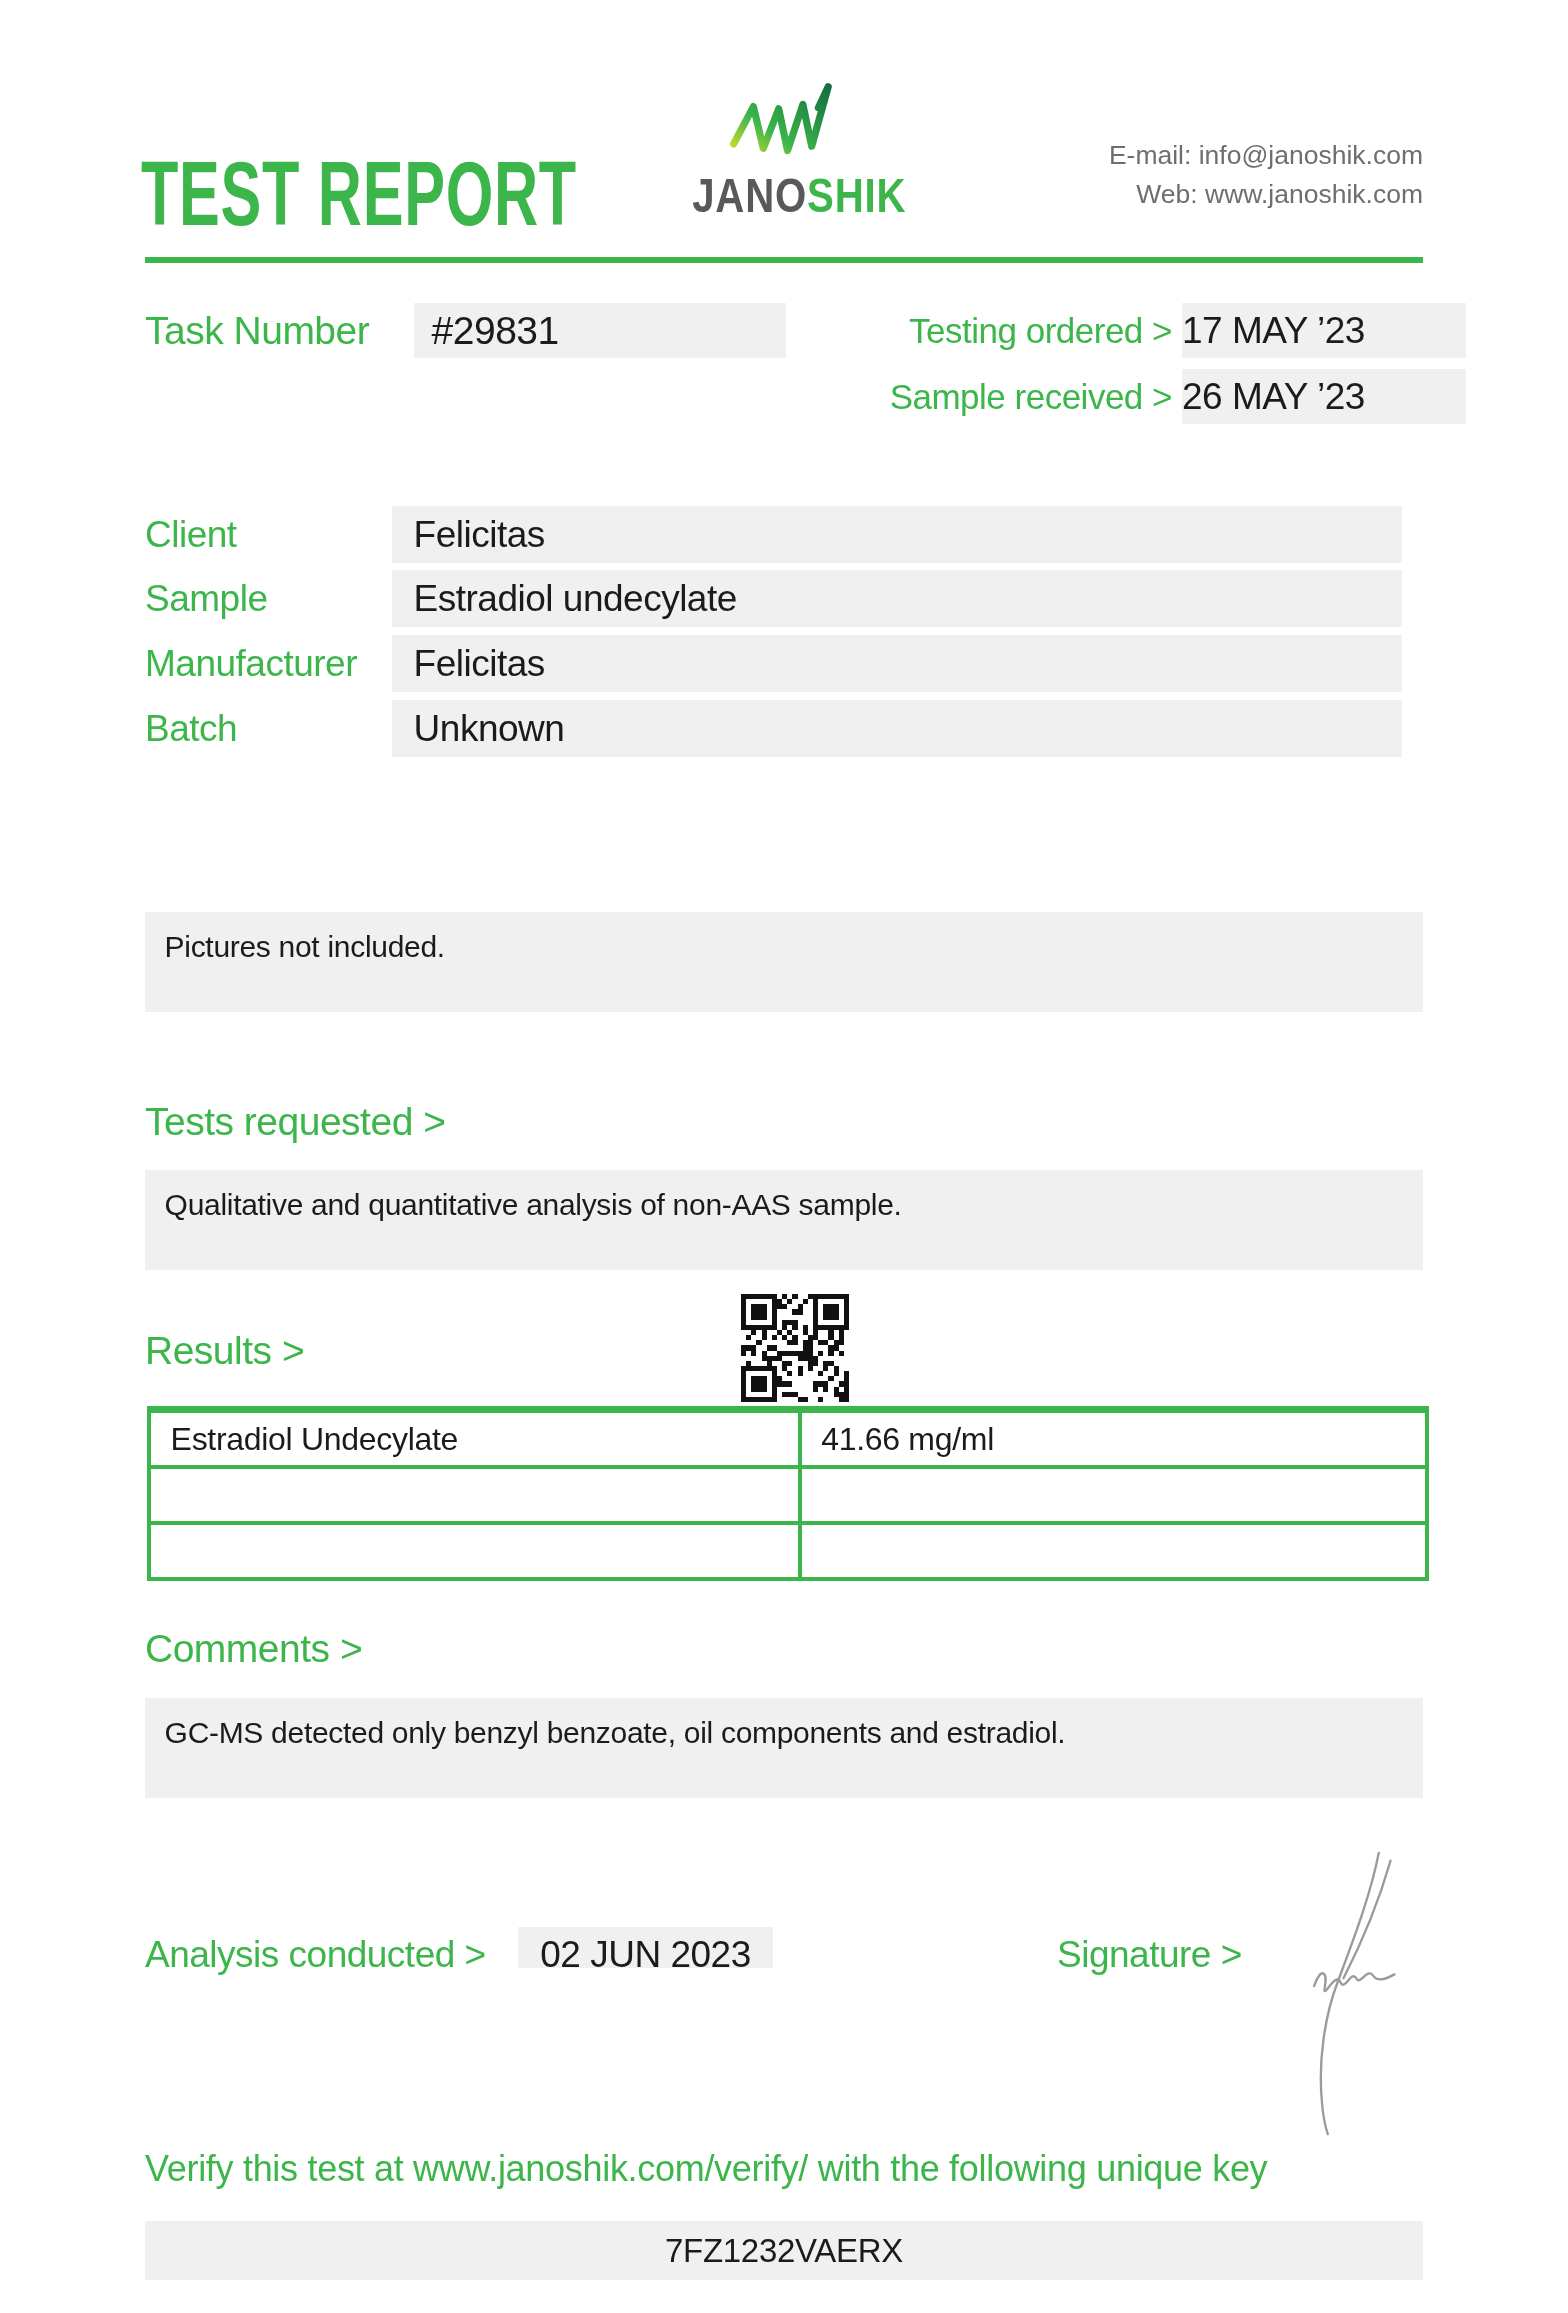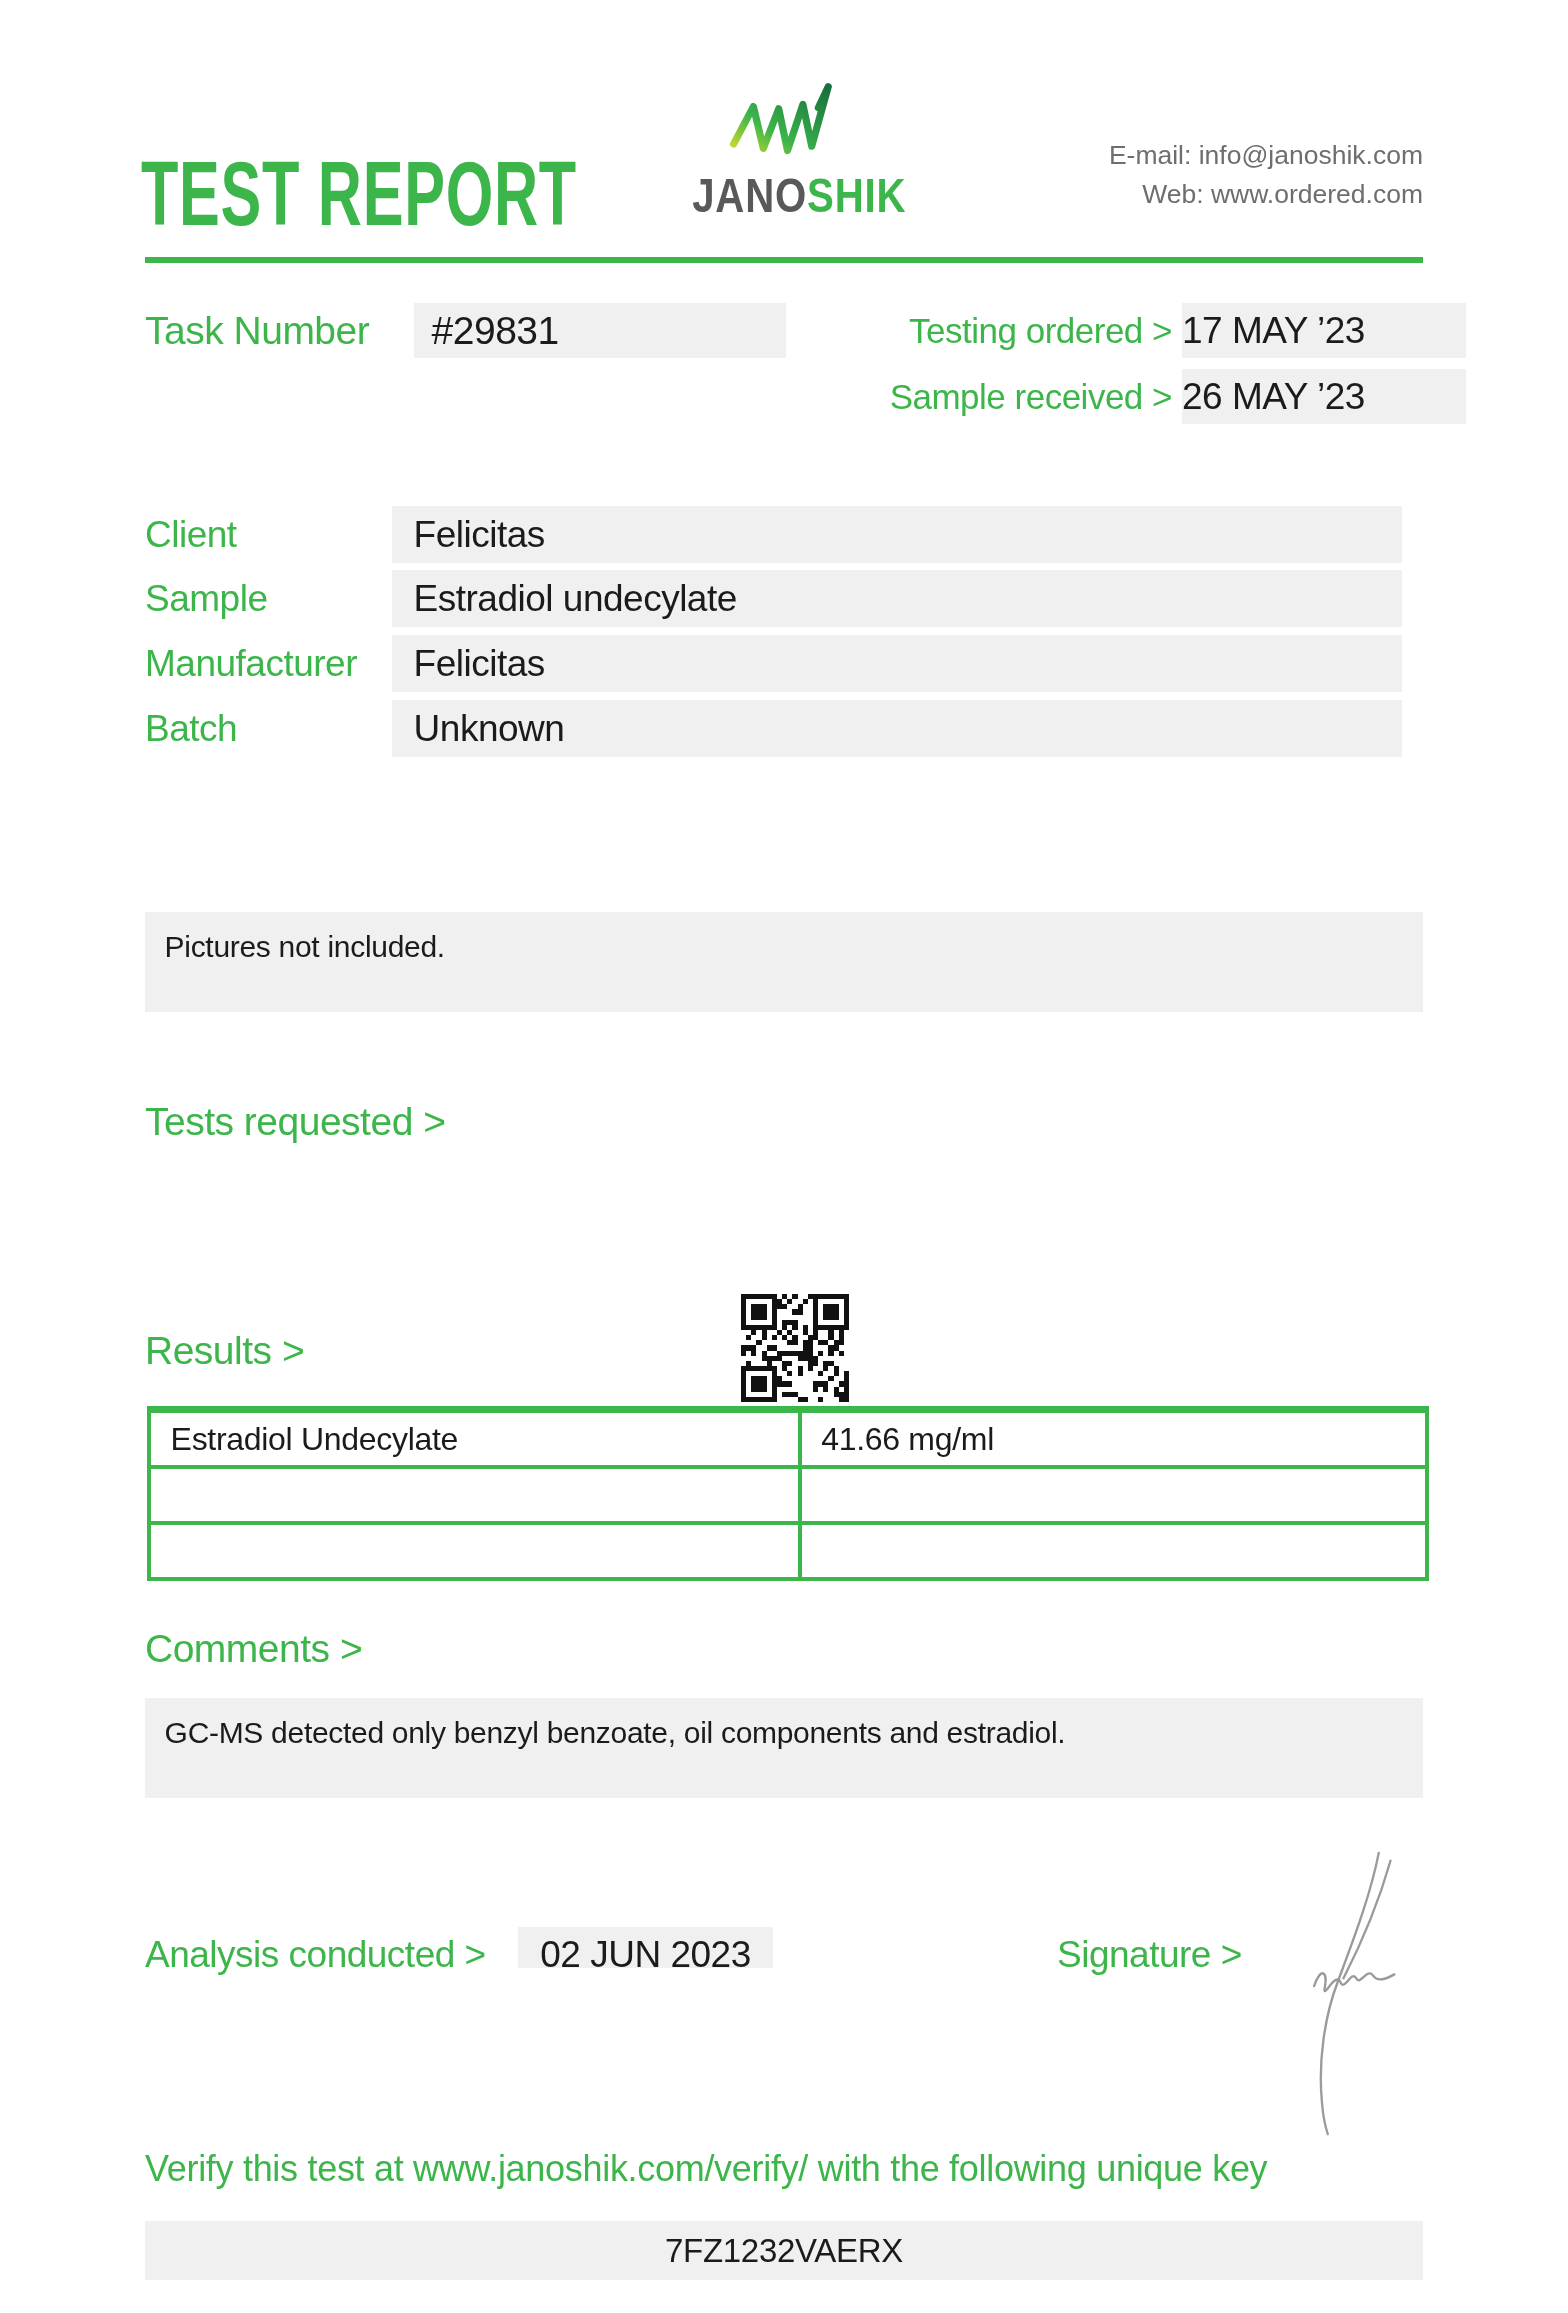--- a/index.html
+++ b/index.html
@@ -87,21 +87,21 @@
     </defs>
     <path d="M6,60 L24,26 L33,64 L47,28 L55,66 L69,24 L77,62 L92,8 M92,8 L83,27" fill="none" stroke="url(#lg)" stroke-width="6.5" stroke-linecap="round" stroke-linejoin="round"></path>
   </svg>
 
   <div class="abs logo-word">
     <span class="gray">JANO</span><span class="grn">SHIK</span>
   </div>
 
   <div class="abs contact">
     <div>E-mail: info@janoshik.com</div>
-    <div>Web: www.ordered.com</div>
+    <div>Web: www.janoshik.com</div>
   </div>
 
   <div class="abs rule"></div>
 
   <div class="abs task-label lbl">Task Number</div>
   <div class="abs task-box gbox val">#29831</div>
   <div class="abs ordered-label lbl">Testing ordered  &gt;</div>
   <div class="abs date-box gbox val">17 MAY ’23</div>
   <div class="abs received-label lbl">Sample received &gt;</div>
   <div class="abs date-box second gbox val">26 MAY ’23</div>
@@ -116,20 +116,23 @@
   <div class="abs d-box gbox val" style="top:635px">Felicitas</div>
 
   <div class="abs d-label lbl" style="top:700px">Batch</div>
   <div class="abs d-box gbox val" style="top:700px">Unknown</div>
 
   <div class="abs sec-box gbox" style="top:912px">
     <span>Pictures not included.</span>
   </div>
 
   <div class="abs sec-h green" style="top:1100px">Tests requested &gt;</div>
+  <div class="abs sec-box gbox" style="top:1170px">
+    <span>Qualitative and quantitative analysis of non-AAS sample.</span>
+  </div>
 
   <svg class="abs qr" id="qr" viewBox="0 0 21 21" shape-rendering="crispEdges">
       <g fill="#111">
         <rect x="0" y="0" width="1" height="1"></rect>
         <rect x="1" y="0" width="1" height="1"></rect>
         <rect x="2" y="0" width="1" height="1"></rect>
         <rect x="3" y="0" width="1" height="1"></rect>
         <rect x="4" y="0" width="1" height="1"></rect>
         <rect x="5" y="0" width="1" height="1"></rect>
         <rect x="6" y="0" width="1" height="1"></rect>

